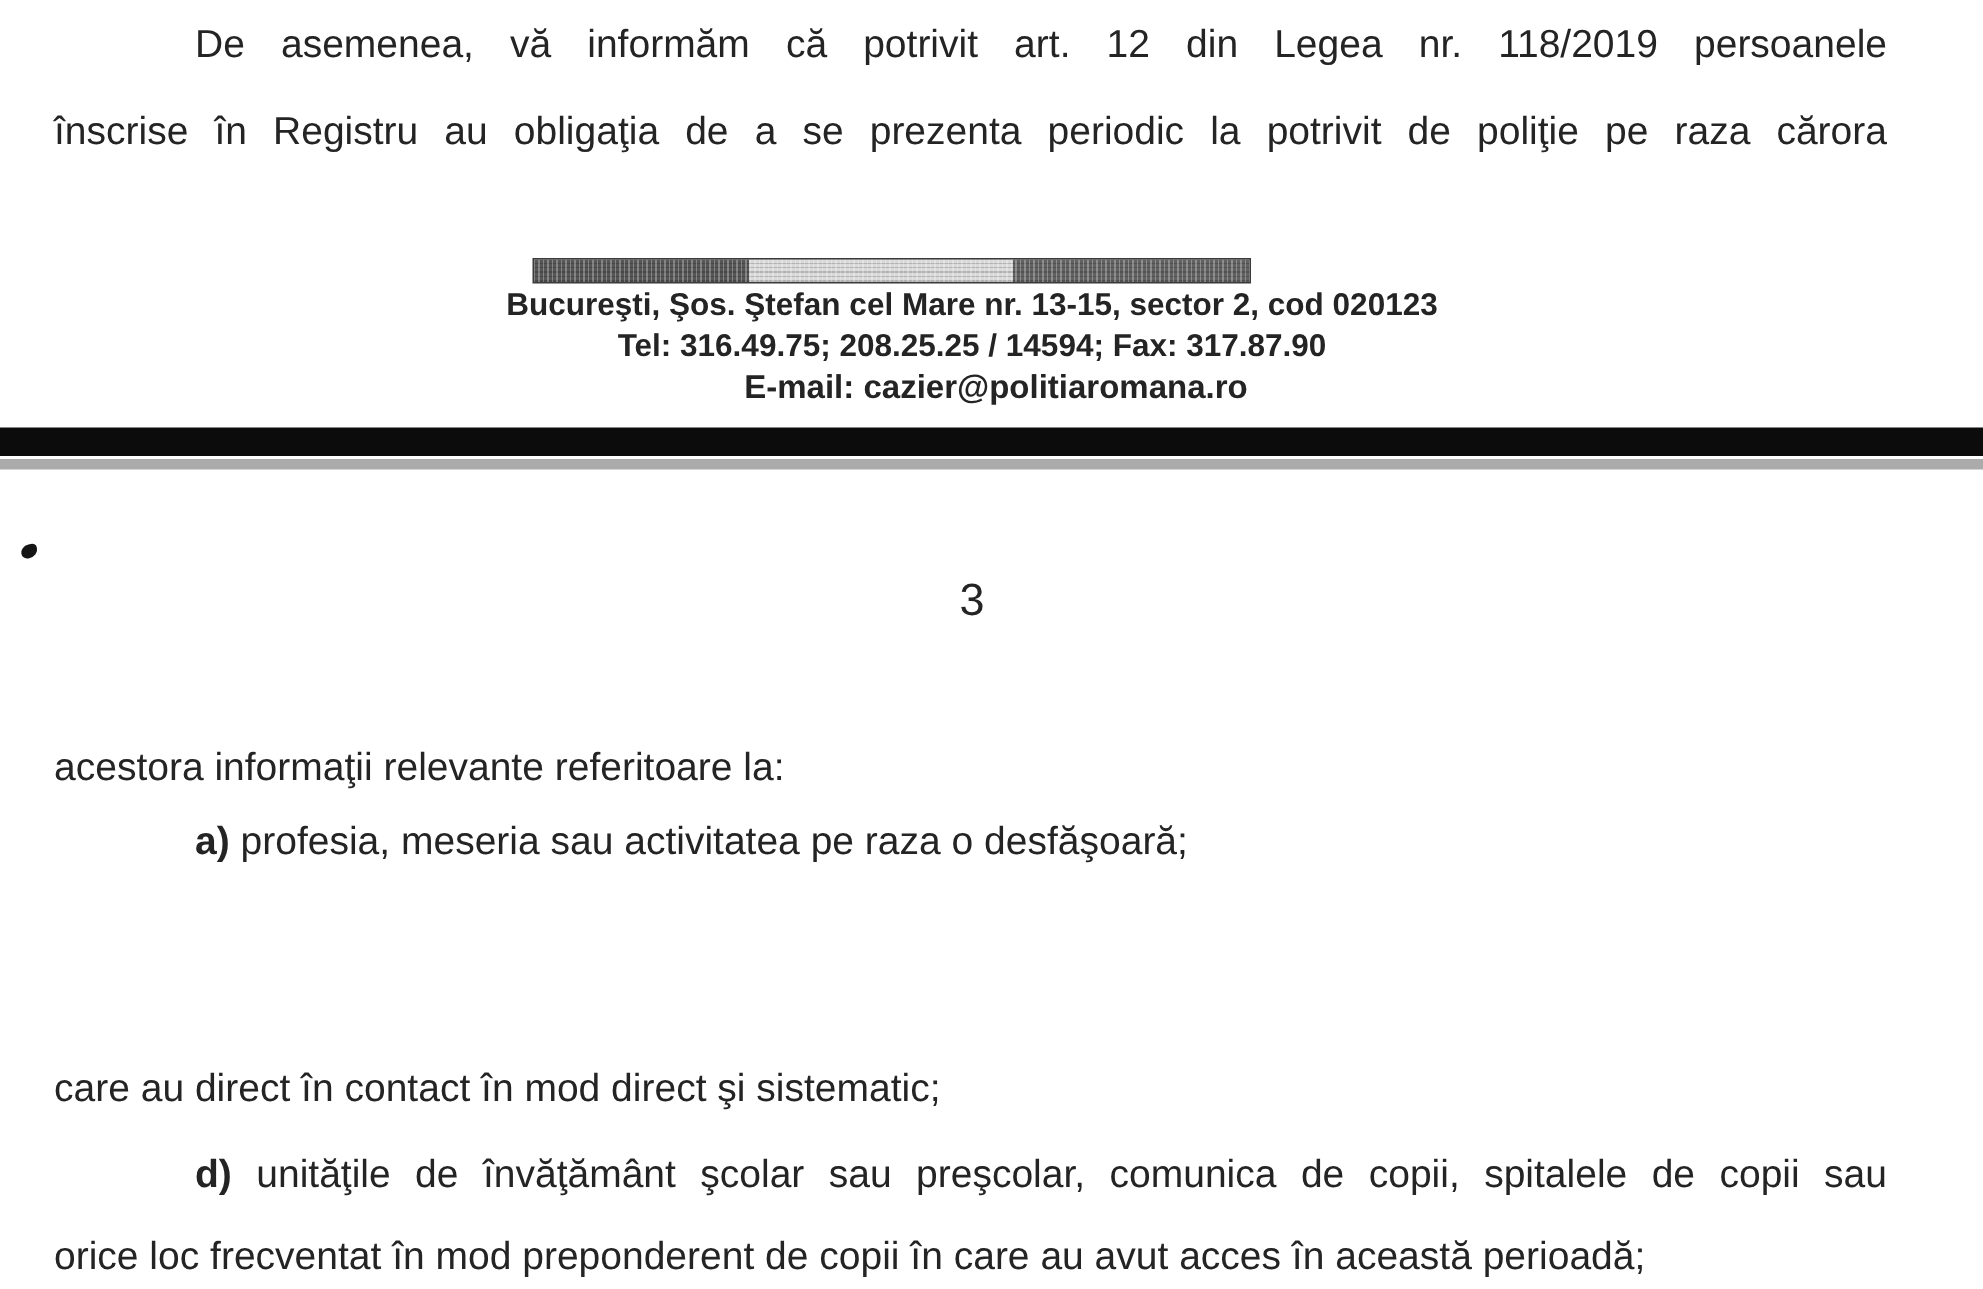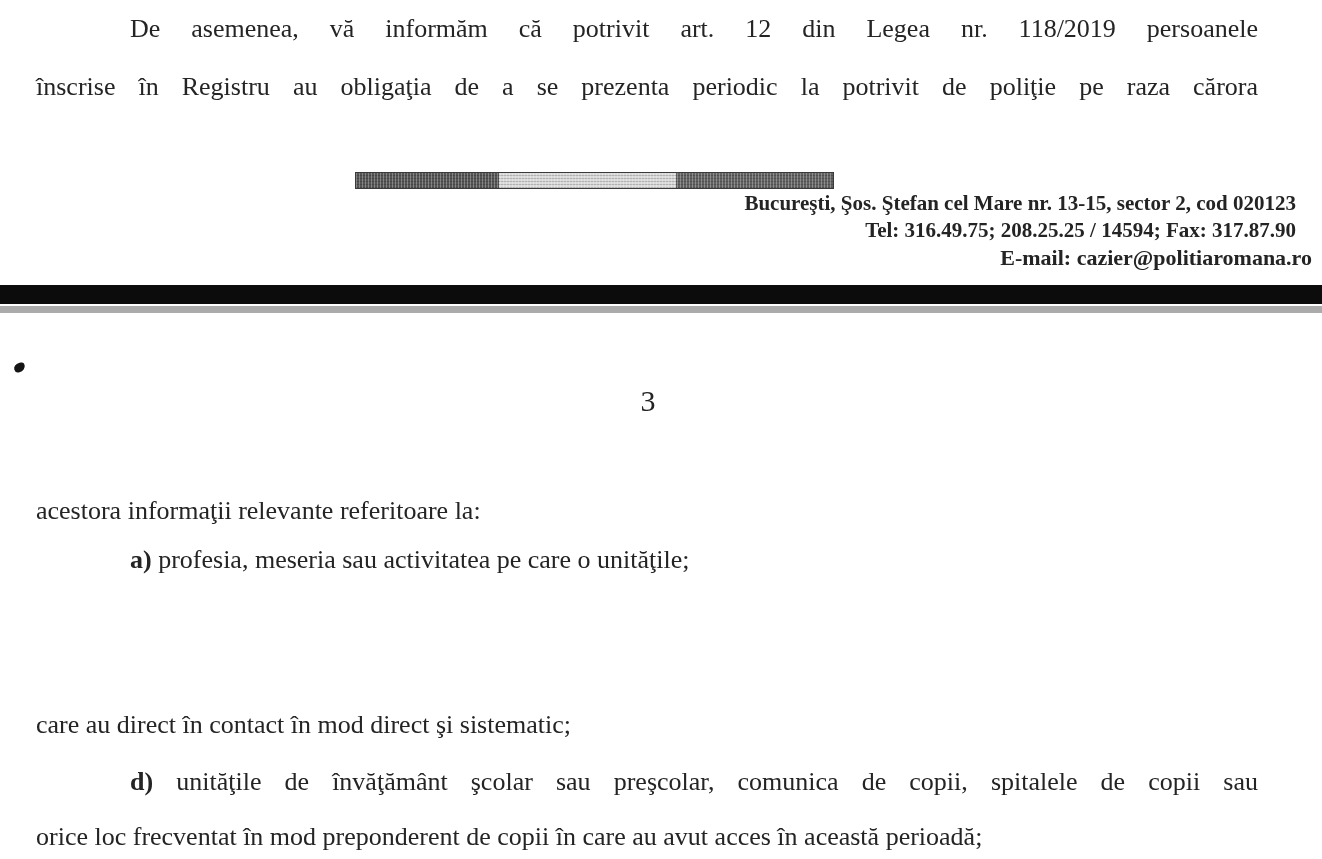--- a/index.html
+++ b/index.html
@@ -6,21 +6,21 @@
     margin: 0;
     padding: 0;
     background: #ffffff;
   }
   .page {
     position: relative;
     width: 1322px;
     height: 859px;
     background: var(--paper, #ffffff);
     overflow: hidden;
-    font-family: Liberation Serif, serif;
+    font-family: Liberation Sans, sans-serif;
     color: var(--ink, #242424);
   }
   
   .line {
     position: absolute;
     left: 36px;
     width: 1222px;
     font-size: 26px;
     line-height: 34px;
     white-space: normal;
@@ -30,21 +30,21 @@
     text-align-last: justify;
   }
   .indent { padding-left: 94px; box-sizing: border-box; }
   .mk { font-weight: bold; }
 
   
   .footer-center {
     position: absolute;
     left: 0;
     width: 1296px;
-    text-align: right;
+    text-align: center;
     font-weight: bold;
     font-size: 21px;
     line-height: 27px;
   }
   .footer-email { font-size: 22px; margin-left: 16px; }
 
   .deco-bar {
     position: absolute;
     left: 355px;
     top: 172px;
@@ -114,21 +114,21 @@
 
   <div class="band-black"></div>
   <div class="band-gray"></div>
 
   <div class="ink-speck"></div>
 
   <div class="page-number">3</div>
 
   <div class="line" style="top:494px">acestora informaţii relevante referitoare la:</div>
 
-  <div class="line indent" style="top:543px"><b class="mk">a)</b> <span>profesia, meseria sau activitatea pe care o unităţile;</span></div>
+  <div class="line indent" style="top:543px"><b class="mk">a)</b> <span>profesia, meseria sau activitatea pe raza o desfăşoară;</span></div>
 
 
   <div class="line" style="top:708px">care au direct în contact în mod direct şi sistematic;</div>
 
   <div class="line just indent" style="top:765px"><b class="mk">d)</b> <span>unităţile de învăţământ şcolar sau preşcolar, comunica de copii, spitalele de copii sau</span></div>
   <div class="line" style="top:820px">orice loc frecventat în mod preponderent de copii în care au avut acces în această perioadă;</div>
 
 </div>
 
 </body></html>

